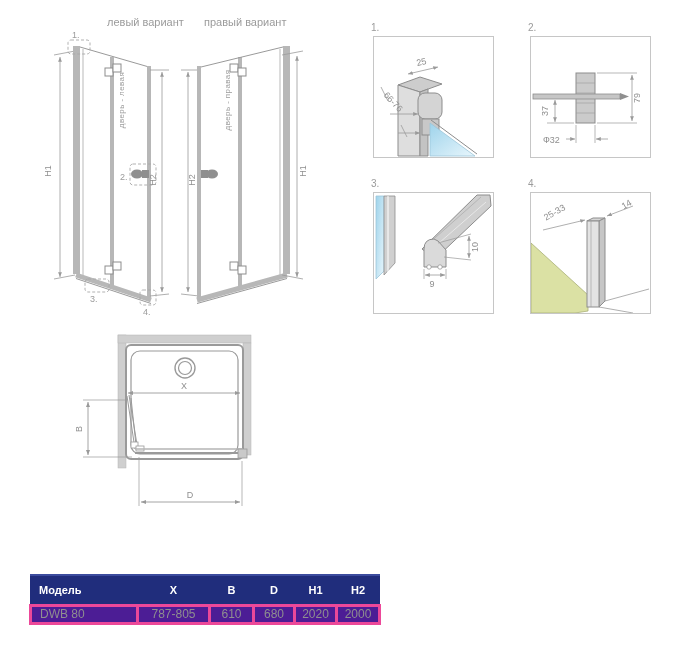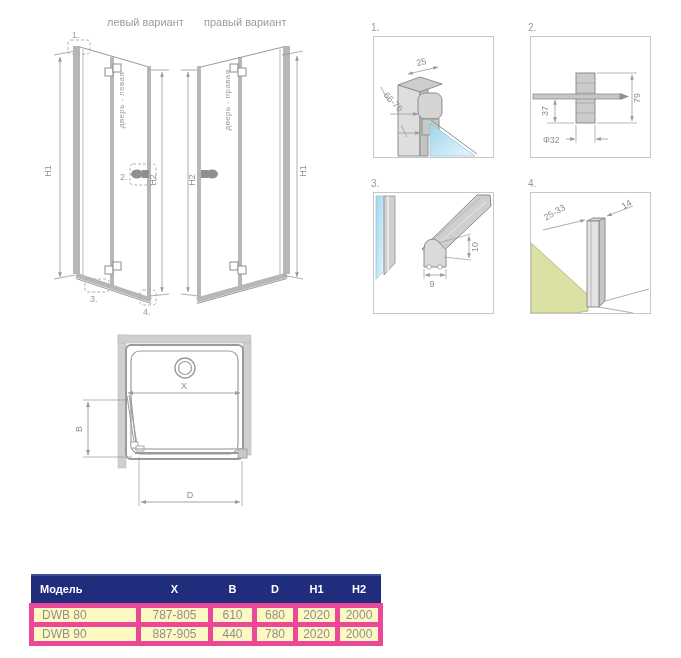--- a/index.html
+++ b/index.html
@@ -10,21 +10,21 @@
   .variant-title { position:absolute; font-size:11px; color:#9b9b9b; white-space:nowrap; }
   .detail-label { position:absolute; font-size:10px; color:#9b9b9b; }
   .detail-box { position:absolute; width:121px; height:122px; border:1px solid #c6c6c6; background:#fff; }
   svg text { font-family:"Liberation Sans", sans-serif; }
   .dim-text { font-size:9px; fill:#8f8f8f; }
   .callout-text { font-size:9px; fill:#9b9b9b; }
   .door-text { font-size:8px; fill:#9b9b9b; letter-spacing:0.4px; }
   table.spec { position:absolute; left:29px; top:574px; width:349px; border-collapse:collapse; table-layout:fixed; }
   .spec th { background:#202d7c; color:#ffffff; font-size:11px; font-weight:bold; height:30px;
              border:1px solid #202d7c; border-top:2px solid #3c4c9e; text-align:center; }
-  .spec td { border:5px solid #ec4899; font-size:12px; color:#8f8f8f; height:18px; text-align:center; background:#fef9c3; }
+  .spec td { border:3px solid #ec4899; font-size:12px; color:#8f8f8f; height:18px; text-align:center; background:#4c1d95; }
   .spec th.model, .spec td.model { text-align:left; padding-left:8px; }
 </style>
 </head>
 <body>
 
 <div id="canvas">
 
   <svg width="0" height="0" class="abs" aria-hidden="true">
     <defs>
       <marker id="arrE" viewBox="0 0 10 10" refX="10" refY="5" markerWidth="6" markerHeight="6" orient="auto">
@@ -298,24 +298,16 @@
     </thead>
     <tbody>
       <tr>
         <td class="model">DWB 80</td>
         <td>787-805</td>
         <td>610</td>
         <td>680</td>
         <td>2020</td>
         <td>2000</td>
       </tr>
-      <tr>
-        <td class="model">DWB 90</td>
-        <td>887-905</td>
-        <td>440</td>
-        <td>780</td>
-        <td>2020</td>
-        <td>2000</td>
-      </tr>
     </tbody>
   </table>
 
 </div>
 
 </body></html>

